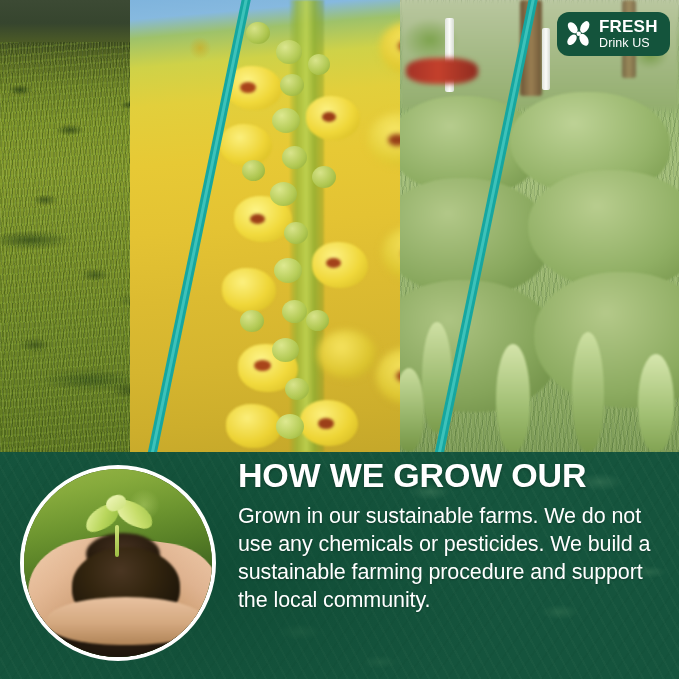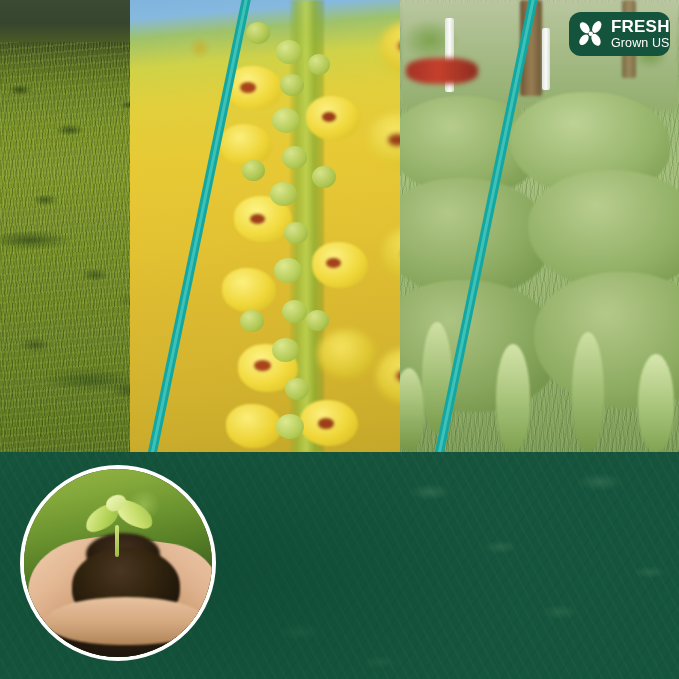--- a/index.html
+++ b/index.html
@@ -126,21 +126,21 @@
   .herb-sprig{position:absolute;border-radius:50% 50% 46% 46%;filter:blur(.8px);}
 
   
   .divider{position:absolute;top:-40px;width:9px;height:540px;
     background:#16a6a0;transform-origin:50% 50%;z-index:6;}
   .divider-inner{position:absolute;top:-40px;width:3px;height:540px;
     background:#47c9c0;transform-origin:50% 50%;z-index:7;opacity:.8;}
 
   
   .logo-badge{position:absolute;right:9px;top:12px;
-    width:101px;height:44px;border-radius:12px;
+    width:113px;height:44px;border-radius:12px;
     background:#14543c;z-index:12;
     display:flex;align-items:center;padding-left:6px;box-sizing:border-box;}
   .logo-mark{width:33px;height:33px;flex:0 0 33px;position:relative;}
   .logo-text{display:flex;flex-direction:column;justify-content:center;
     margin-left:3px;line-height:1;}
   .logo-fresh{color:#ffffff;font-size:17px;font-weight:bold;letter-spacing:.2px;}
   .logo-drink{color:#ffffff;font-size:12.5px;font-weight:normal;margin-top:2px;letter-spacing:.1px;}
 
   
   .bottom{position:absolute;left:0;top:452px;width:679px;height:227px;overflow:hidden;
@@ -324,21 +324,21 @@
             <ellipse cx="13" cy="13" rx="5.2" ry="8.4" transform="rotate(-38 13 13)"></ellipse>
             <ellipse cx="29" cy="12" rx="5.2" ry="8.6" transform="rotate(30 29 12)"></ellipse>
             <ellipse cx="12" cy="29" rx="5.0" ry="8.0" transform="rotate(38 12 29)"></ellipse>
             <ellipse cx="28" cy="29" rx="5.4" ry="8.6" transform="rotate(-28 28 29)"></ellipse>
             <circle cx="21" cy="21" r="3.0"></circle>
           </g>
         </svg>
       </div>
       <div class="logo-text">
         <span class="logo-fresh">FRESH</span>
-        <span class="logo-drink">Grown US</span>
+        <span class="logo-drink">Drink US</span>
       </div>
     </div>
   </div>
 
   <div class="bottom">
     <div class="bottom-texture"></div>
     <div class="bottom-vignette"></div>
 
     <div class="circle-photo">
       <div class="cp-bg"></div>
@@ -349,18 +349,19 @@
       <div class="cp-soil"></div>
       <div class="cp-fingers"></div>
       <div class="cp-stem"></div>
       <div class="leaf leaf-l"></div>
       <div class="leaf leaf-r"></div>
       <div class="leaf leaf-t"></div>
     </div>
 
     <div class="text-block">
       <h1 class="headline">
-        <br>
+        <span>HOW WE GROW OUR</span><br>
       </h1>
+      <p class="body-copy">Grown in our sustainable farms. We do not use any chemicals or pesticides. We build a sustainable farming procedure and support the local community.</p>
     </div>
   </div>
 
 </div>
 
 </body></html>

